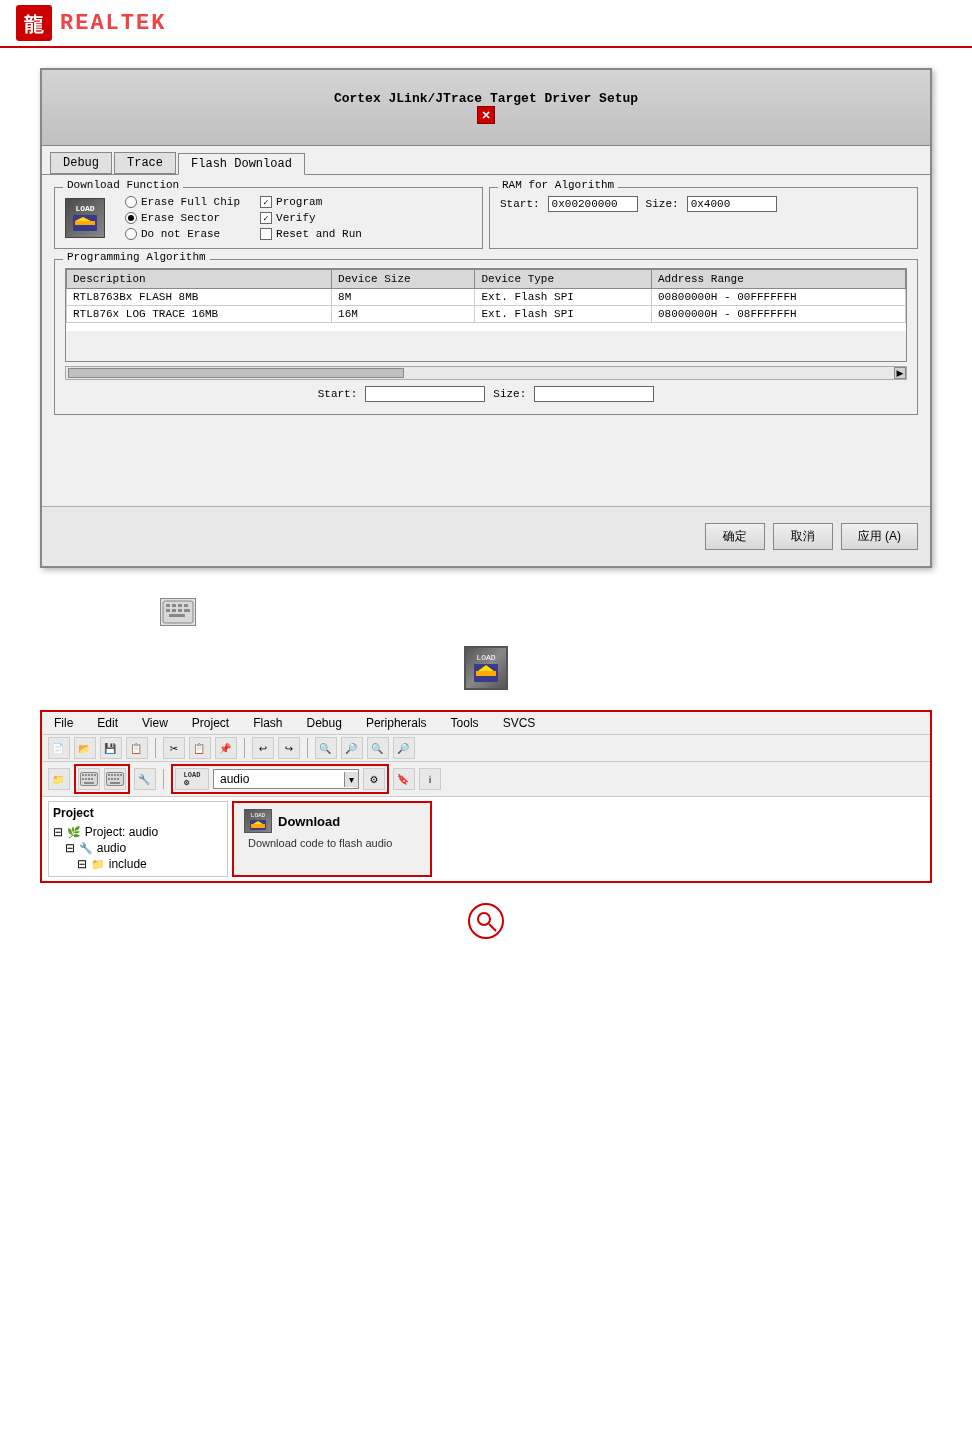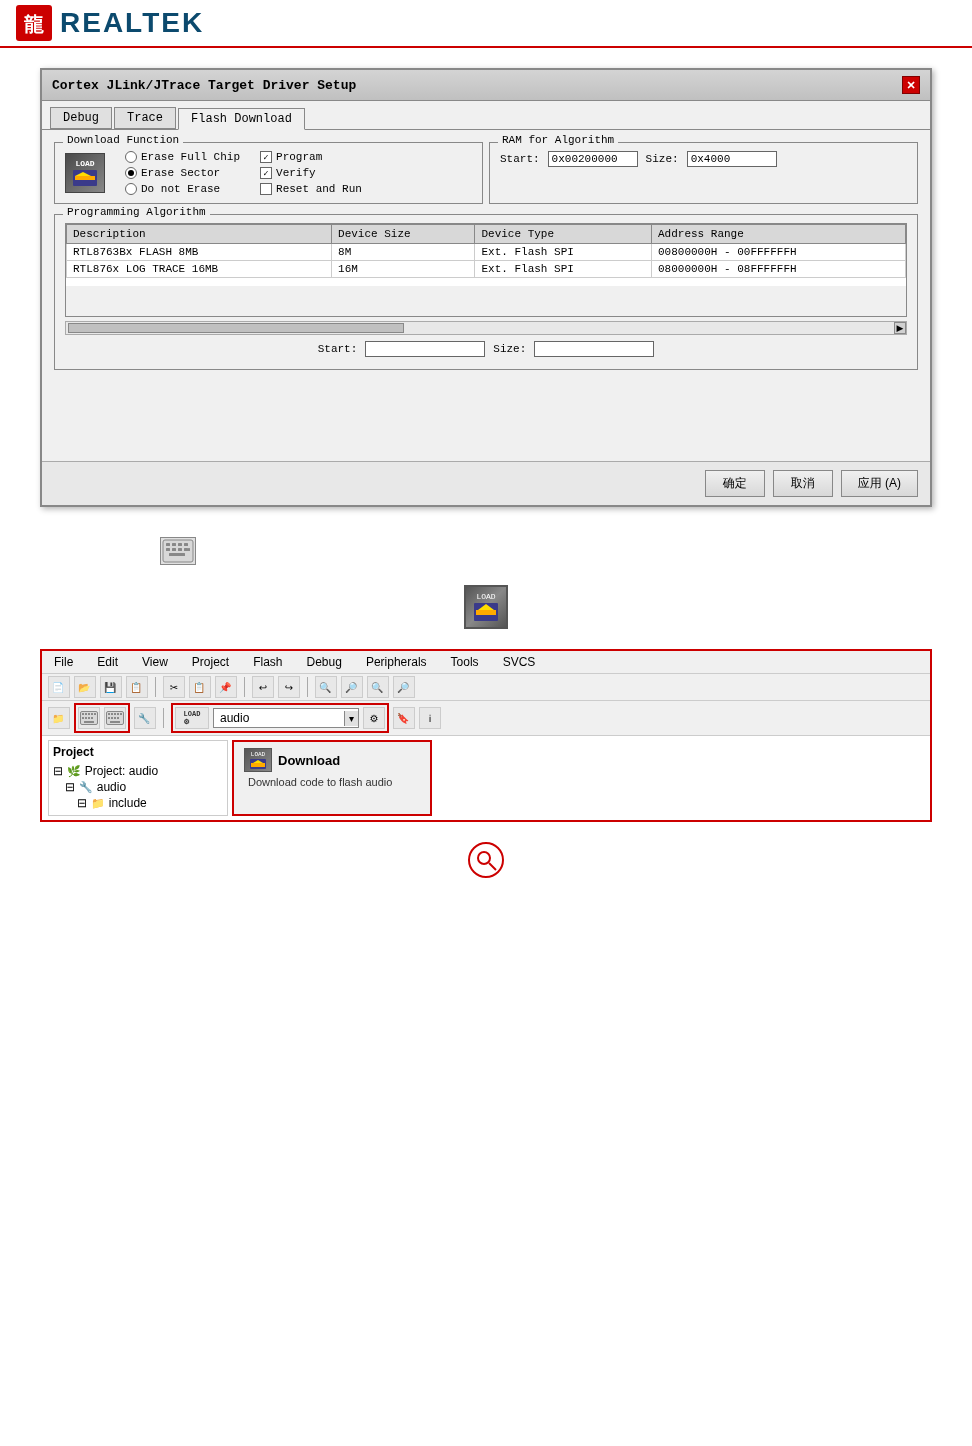--- a/index.html
+++ b/index.html
@@ -23,47 +23,48 @@
     .header-logo {
       display: flex;
       align-items: center;
       gap: 8px;
     }
     .logo-icon {
       width: 36px;
       height: 36px;
     }
     .logo-text {
-      font-size: 28px;
+      font-size: 22px;
       font-weight: bold;
-      color: #0c4a6e;
+      color: #ef4444;
       letter-spacing: 2px;
-      font-family: Liberation Sans, sans-serif;
+      font-family: Liberation Mono, monospace;
     }
 
     
     .page-content {
       padding: 20px 40px;
     }
 
     
     .dialog-window {
       border: 2px solid #888;
       background: #f0f0f0;
       margin-bottom: 30px;
       position: relative;
       box-shadow: 2px 2px 6px rgba(0,0,0,0.3);
     }
     .dialog-titlebar {
       background: linear-gradient(to bottom, #d4d4d4, #c0c0c0);
-      padding: 6px 10px;
+      padding: 21px 10px;
       display: flex;
       align-items: center;
       justify-content: space-between;
       border-bottom: 1px solid #888;
+      flex-direction: column;
     }
     .dialog-title {
       font-size: 13px;
       font-weight: bold;
       font-family: 'Courier New', monospace;
     }
     .dialog-close-btn {
       background: #cc0000;
       color: white;
       border: 1px solid #800000;
@@ -292,21 +293,21 @@
     }
     .dialog-button:disabled, .dialog-button.disabled {
       color: #aaa;
     }
 
     
     .dialog-footer {
       display: flex;
       justify-content: flex-end;
       gap: 8px;
-      padding: 8px 12px;
+      padding: 16px 12px;
       border-top: 1px solid #aaa;
       background: #e8e8e8;
     }
     .footer-button {
       background: linear-gradient(to bottom, #f0f0f0, #d8d8d8);
       border: 1px solid #888;
       padding: 4px 16px;
       font-size: 12px;
       cursor: pointer;
       min-width: 60px;

